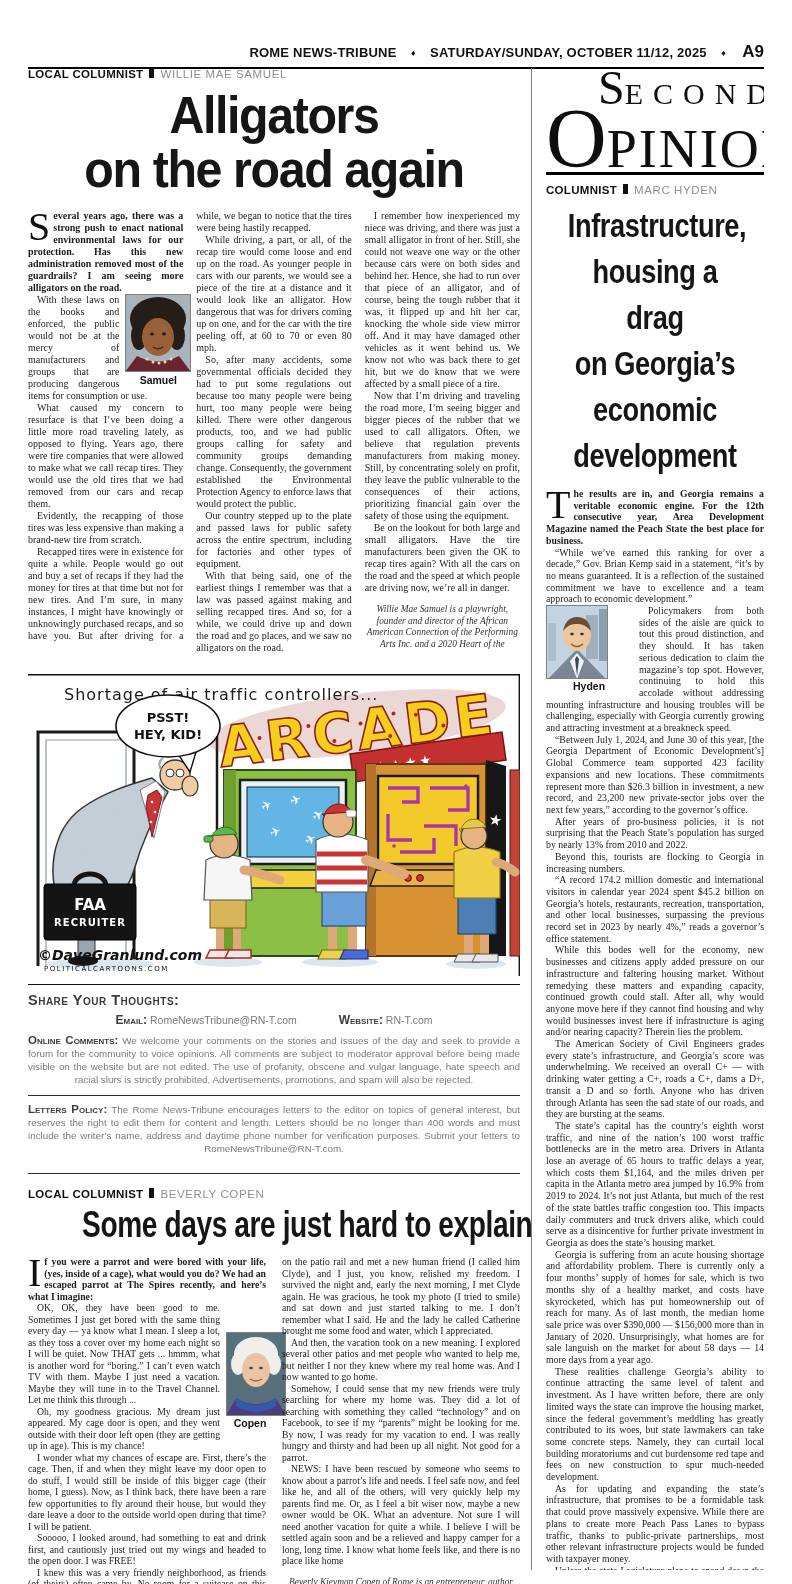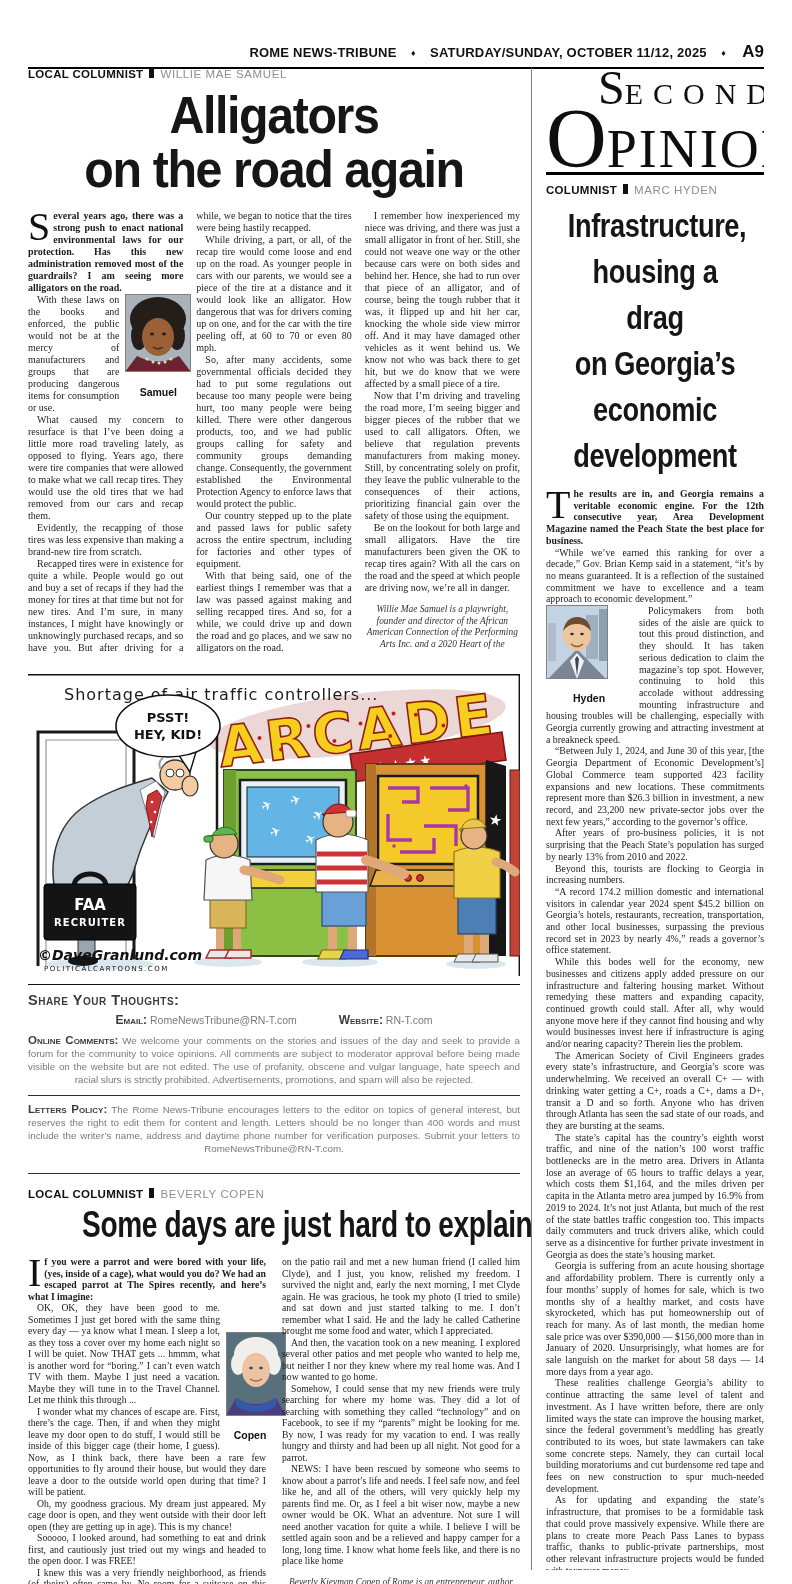--- a/index.html
+++ b/index.html
@@ -44,21 +44,21 @@
   .lead p:first-child{text-indent:0;font-weight:bold;}
   .dropcap p:first-child::first-letter{float:left;font-size:40px;line-height:30px;padding:2px 3px 0 0;font-weight:400;color:#111;}
   .bio{font-style:italic;text-align:center;text-indent:0 !important;margin-top:10px !important;
        font-size:9.4px;line-height:11.6px;color:#333;}
   .hyden-body{font-size:9.8px;line-height:11.7px;}
 
   
   .float-photo{float:right;width:66px;margin:0 -8px 4px 6px;}
   .float-photo svg{display:block;}
   .photo-caption{font-family:"Liberation Sans","DejaVu Sans",sans-serif;font-weight:700;font-size:10.5px;
-    text-align:center;margin-top:14px;color:#111;}
+    text-align:center;margin-top:2px;color:#111;}
   .photo-hyden{float:left;width:86px;margin:0 7px 4px 0;}
   .photo-copen{float:right;width:48px;margin:30px -8px 4px 6px;}
 
   
   .cartoon{margin-top:12px;}
   .cartoon svg{display:block;}
 
   
   .share{border-top:1.5px solid #111;margin-top:8px;padding-top:7px;
     font-family:"Liberation Sans","DejaVu Sans",sans-serif;color:#707070;}
@@ -347,22 +347,22 @@
               <ellipse cx="35" cy="36" rx="1.8" ry="1.3" fill="#3a4450"></ellipse>
               <path d="M24,47 q6,4 12,0" stroke="#a05a4a" stroke-width="1.5" fill="none"></path>
               <path d="M0,84 L10,66 Q30,78 50,66 L60,84 Z" fill="#4a3f7e"></path>
               <path d="M10,66 Q30,80 50,66 L50,74 Q30,86 10,74 Z" fill="#3558a8"></path>
               <rect x="0.5" y="0.5" width="59" height="83" fill="none" stroke="#808080"></rect>
             </svg>
             <div class="photo-caption">Copen</div>
           </div>
           <div>
               <p>OK, OK, they have been good to me. Sometimes I just get bored with the same thing every day — ya know what I mean. I sleep a lot, as they toss a cover over my home each night so I will be quiet. Now THAT gets ... hmmm, what is another word for “boring.” I can’t even watch TV with them. Maybe I just need a vacation. Maybe they will tune in to the Travel Channel. Let me think this through ...</p>
+              <p>Oh, my goodness gracious. My dream just appeared. My cage door is open, and they went outside with their door left open (they are getting up in age). This is my chance!</p>
               <p>I wonder what my chances of escape are. First, there’s the cage. Then, if and when they might leave my door open to do stuff, I would still be inside of this bigger cage (their home, I guess). Now, as I think back, there have been a rare few opportunities to fly around their house, but would they dare leave a door to the outside world open during that time? I will be patient.</p>
-              <p>Oh, my goodness gracious. My dream just appeared. My cage door is open, and they went outside with their door left open (they are getting up in age). This is my chance!</p>
               <p>Sooooo, I looked around, had something to eat and drink first, and cautiously just tried out my wings and headed to the open door. I was FREE!</p>
               <p>I knew this was a very friendly neighborhood, as friends (of theirs) often came by. No room for a suitcase on this flight. And suddenly, as I said, I was free. I rather quickly found a place to pause, and rest, safely. It was a patio outside of The Spires’ lodge. Oh boy did I love that feeling. I paused on the patio rail and met a new human friend (I called him Clyde), and I just, you know, relished my freedom. I survived the night and, early the next morning, I met Clyde again. He was gracious, he took my photo (I tried to smile) and sat down and just started talking to me. I don’t remember what I said. He and the lady he called Catherine brought me some food and water, which I appreciated.</p>
               <p>And then, the vacation took on a new meaning. I explored several other patios and met people who wanted to help me, but neither I nor they knew where my real home was. And I now wanted to go home.</p>
               <p>Somehow, I could sense that my new friends were truly searching for where my home was. They did a lot of searching with something they called “technology” and on Facebook, to see if my “parents” might be looking for me. By now, I was ready for my vacation to end. I was really hungry and thirsty and had been up all night. Not good for a parrot.</p>
               <p>NEWS: I have been rescued by someone who seems to know about a parrot’s life and needs. I feel safe now, and feel like he, and all of the others, will very quickly help my parents find me. Or, as I feel a bit wiser now, maybe a new owner would be OK. What an adventure. Not sure I will need another vacation for quite a while. I believe I will be settled again soon and be a relieved and happy camper for a long, long time. I know what home feels like, and there is no place like home</p>
             </div>
           <p class="bio">Beverly Kievman Copen of Rome is an entrepreneur, author and photographer. She has been recognized for her work with businesswomen domestically and internationally. She can be contacted through her website at BeverlyCopen2.com.</p>
         </div>
       </section>
     </div>

